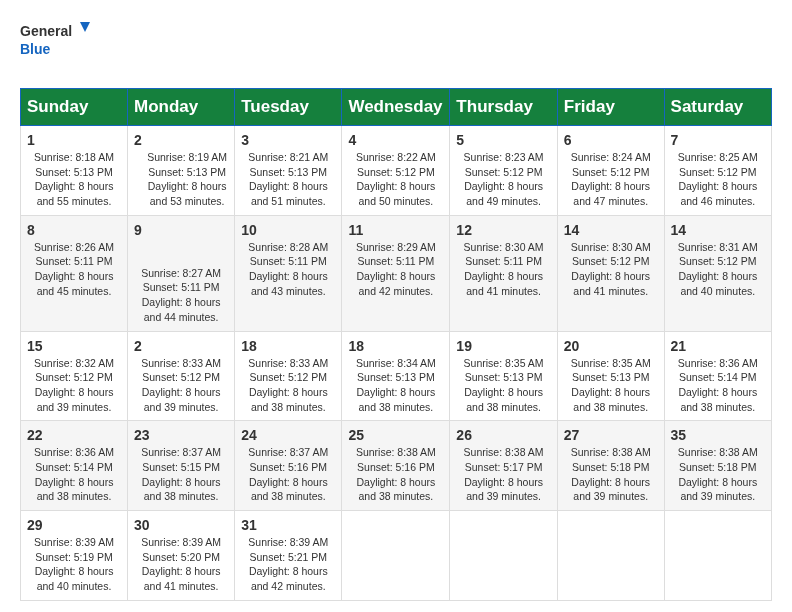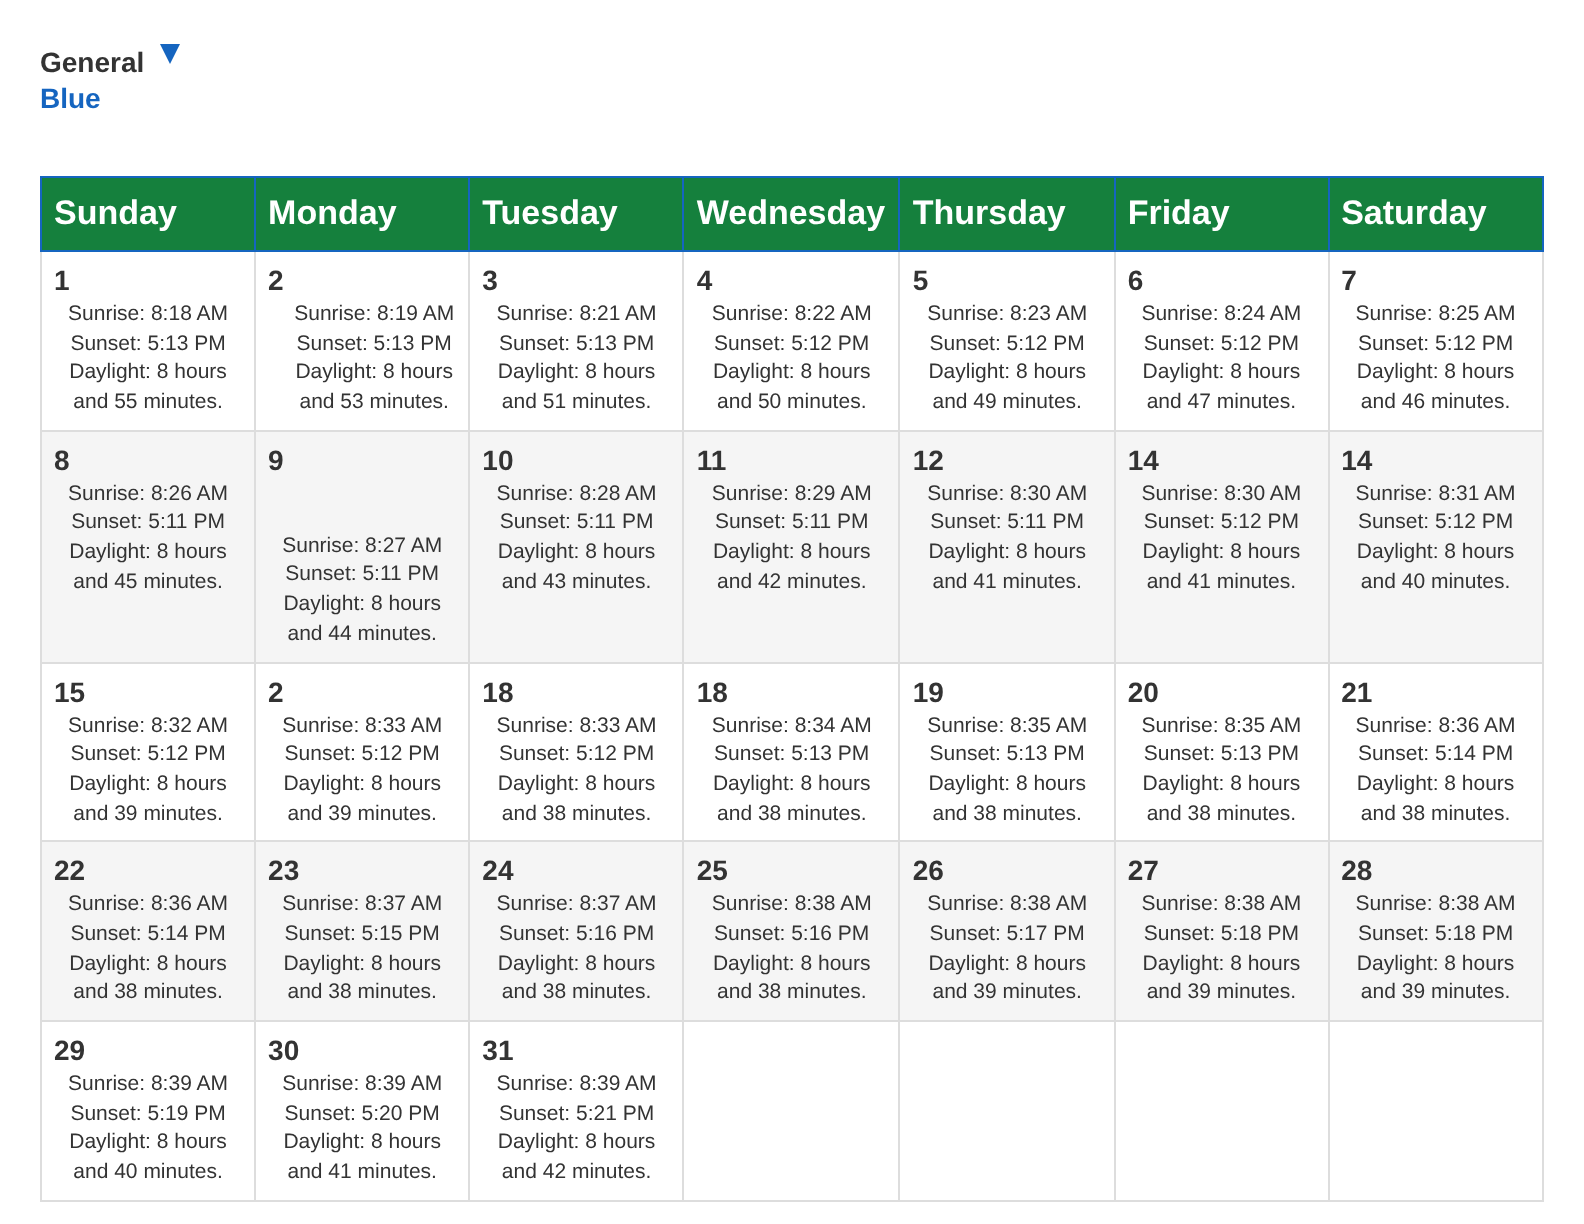--- a/index.html
+++ b/index.html
@@ -297,21 +297,21 @@
 and 39 minutes.</div>
         </td>
         <td>
           <span class="day-number">27</span>
           <div class="day-info" style="white-space: pre-line;">Sunrise: 8:38 AM
 Sunset: 5:18 PM
 Daylight: 8 hours
 and 39 minutes.</div>
         </td>
         <td>
-          <span class="day-number">28</span>
+          <span class="day-number">35</span>
           <div class="day-info" style="white-space: pre-line;">Sunrise: 8:38 AM
 Sunset: 5:18 PM
 Daylight: 8 hours
 and 39 minutes.</div>
         </td>
       </tr>
       <tr>
         <td>
           <span class="day-number">29</span>
           <div class="day-info" style="white-space: pre-line;">Sunrise: 8:39 AM

